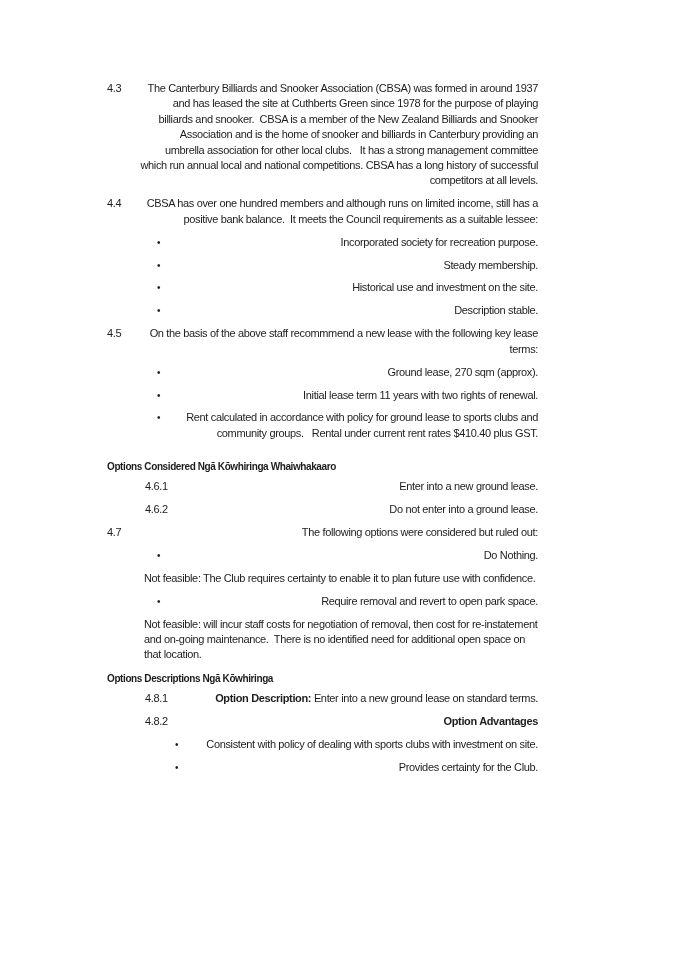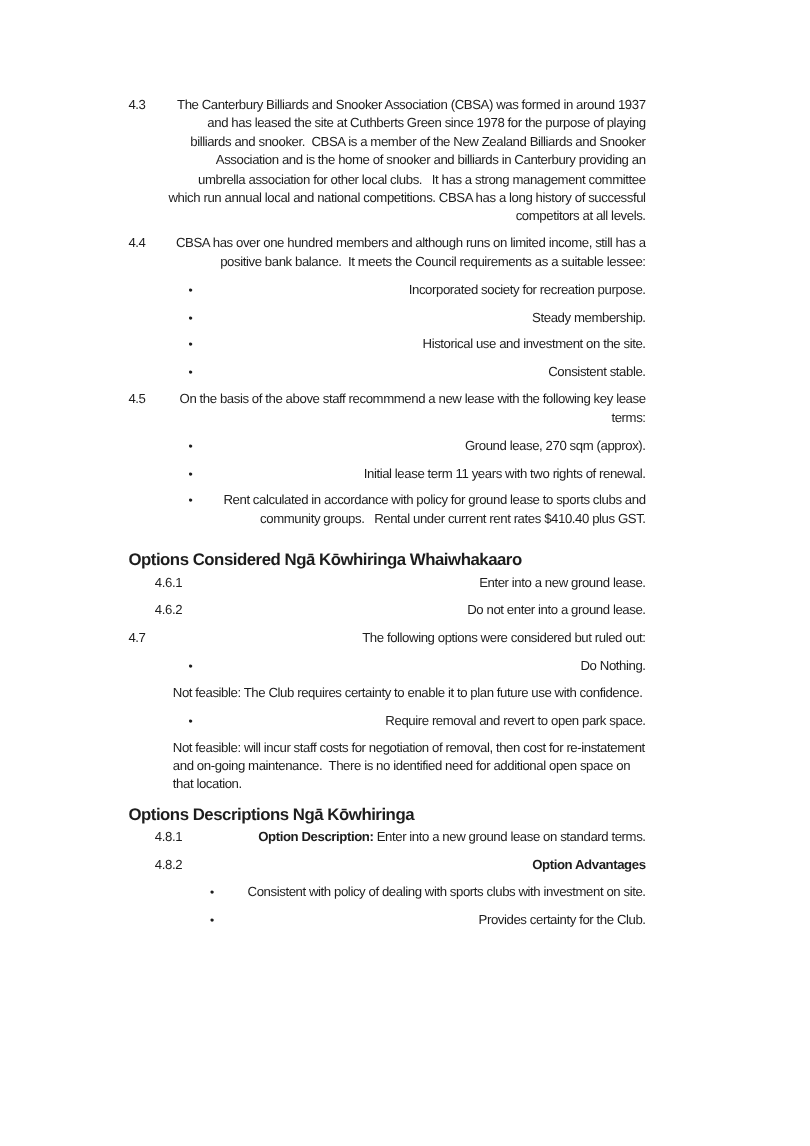--- a/index.html
+++ b/index.html
@@ -16,32 +16,32 @@
     padding: 81px 72px 0 107px;
     font-family: "Liberation Sans", "DejaVu Sans", sans-serif;
     font-size: 11px;
     letter-spacing: -0.35px;
     line-height: 15.4px;
     color: #1d1d1d;
   }
   .block { margin: 0 0 7.5px 0; }
   .num-para { display: flex; }
   .num-para > .num { flex: 0 0 31px; }
-  .sub-para { display: flex; margin-left: 22px; gap: 12px; }
+  .sub-para { display: flex; margin-left: 38px; gap: 12px; }
   .sub-para > .num { flex: 0 0 34px; }
   .bullet { display: flex; }
   .bullet.l1 { margin-left: 50px; }
   .bullet.l2 { margin-left: 68px; }
   .bullet > .marker { flex: 0 0 21px; font-size: 10px; }
   .note-para { margin-left: 37px; }
   .ptext { white-space: pre-wrap; flex: 1 1 auto; min-width: 0; text-align: right; }
   .lead { font-weight: bold; }
   .heading {
     font-weight: bold;
-    font-size: 14px;
+    font-size: 10px;
     letter-spacing: -0.4px;
     line-height: 17px;
     margin: 17px 0 4px 0;
   }
   .heading.h2 { margin-top: 2px; }
   .mt-6 { margin-top: 6px; }
 </style>
 </head>
 <body>
 
@@ -64,21 +64,21 @@
   <div class="block bullet l1">
     <span class="marker">•</span>
     <span class="ptext">Steady membership.</span>
   </div>
   <div class="block bullet l1">
     <span class="marker">•</span>
     <span class="ptext">Historical use and investment on the site.</span>
   </div>
   <div class="block bullet l1">
     <span class="marker">•</span>
-    <span class="ptext">Consistent stable.</span>
+    <span class="ptext">Description stable.</span>
   </div>
 
   <div class="block num-para mt-6">
     <span class="num">4.5</span>
     <span class="ptext">On the basis of the above staff recommmend a new lease with the following key lease terms:</span>
   </div>
 
   <div class="block bullet l1">
     <span class="marker">•</span>
     <span class="ptext">Ground lease, 270 sqm (approx).</span>

